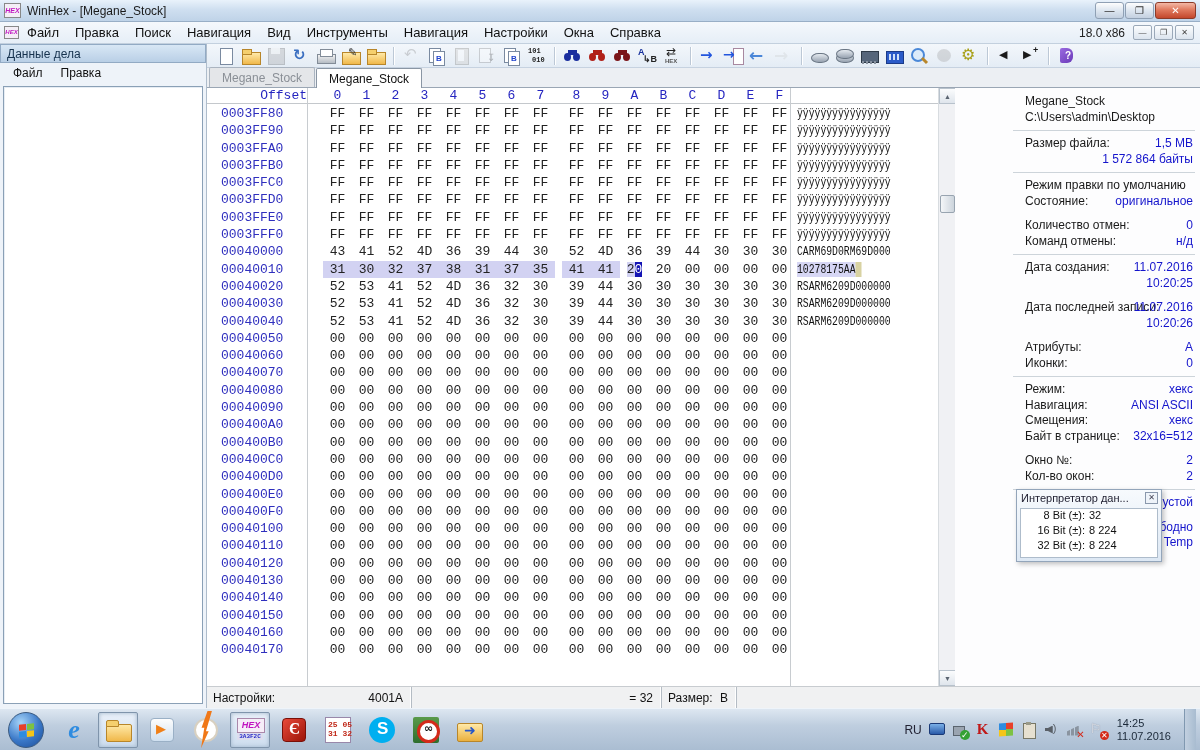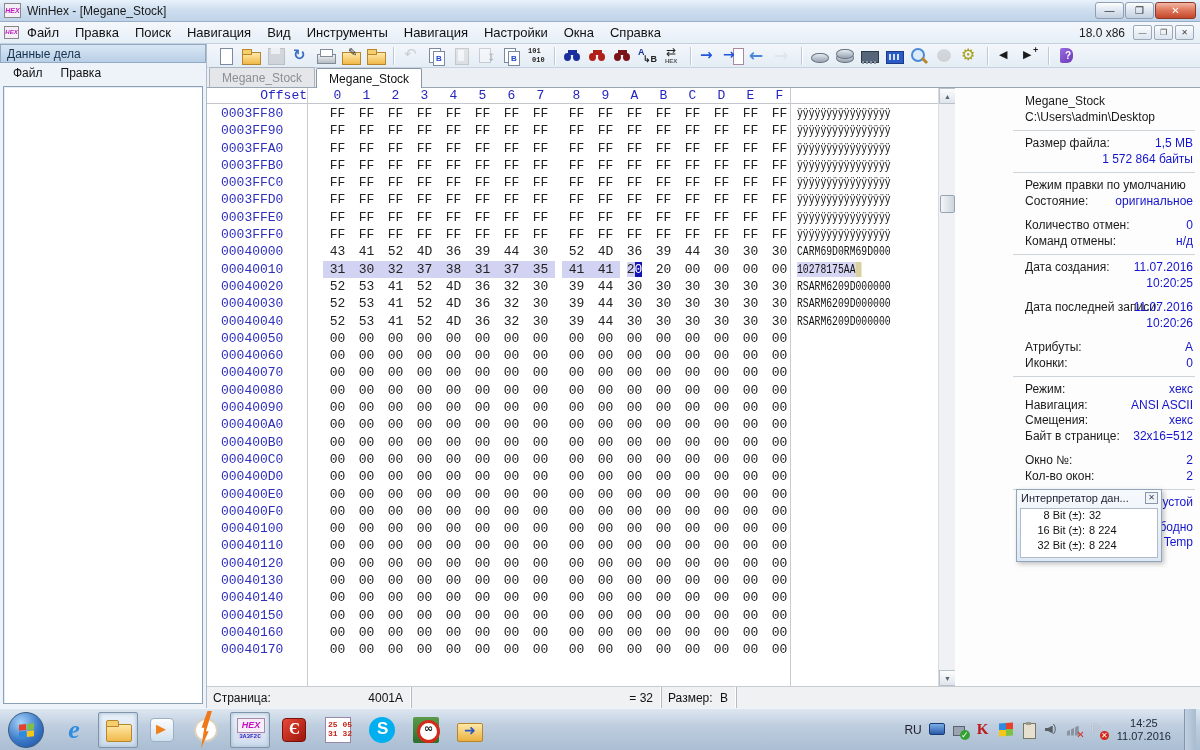--- a/index.html
+++ b/index.html
@@ -223,21 +223,21 @@
   .tr-volume::before { content:''; position:absolute; left:1px; top:4px; width:8px; height:8px;
     background:#5a6068; clip-path:polygon(0 30%,40% 30%,100% 0,100% 100%,40% 70%,0 70%); }
   .tr-volume::after { content:')'; position:absolute; left:9px; top:0; color:#5a6068; font-size:11px; }
   .tr-network-offline::before { content:''; position:absolute; left:0; bottom:2px; width:12px; height:10px;
     background:linear-gradient(to right,#8a94a0 0 3px,transparent 3px 4px,#8a94a0 4px 7px,transparent 7px 8px,#8a94a0 8px 11px);
     clip-path:polygon(0 60%,100% 0,100% 100%,0 100%); }
   .tr-network-offline::after { content:'✕'; position:absolute; right:-2px; bottom:-2px; color:#d42a1a; font:bold 10px "DejaVu Sans",sans-serif; }
   .tr-action-center::before { content:'⚐'; position:absolute; left:0; top:-1px; color:#f4f8fc; font-size:13px; text-shadow:0 0 1px #556; }
   .tr-action-center::after { content:'✕'; position:absolute; right:-3px; bottom:-2px; color:#fff; font:bold 8px "DejaVu Sans",sans-serif;
     background:#d42a1a; border-radius:50%; width:9px; height:9px; text-align:center; line-height:9px; }
-  #clock { text-align:center; font-size:11px; color:#1a2838; line-height:13px; padding:0 6px 0 4px; }
+  #clock { text-align:left; font-size:11px; color:#1a2838; line-height:13px; padding:0 6px 0 4px; }
   #showdesk { width:12px; height:42px; background:linear-gradient(90deg,#c2d0e0,#a8bcd0); border-left:1px solid #8098b0; }
 </style>
 </head>
 <body>
 
 <div id="app">
 
   <div id="titlebar">
     <div class="hexlogo">HEX</div>
     <span class="title">WinHex - [Megane_Stock]</span>
@@ -494,21 +494,21 @@
         </div>
         <div class="in-row">
           <span class="in-l">32 Bit (±):</span>
           <span class="in-v">8 224</span>
         </div>
       </div>
   </div>
 
   <div id="statusbar">
       <div class="seg" style="width: 205px;">
-        <span class="sl">Страница:</span>
+        <span class="sl">Настройки:</span>
         <span class="sv">4001A</span>
       </div>
       <div class="seg" style="width: 250px;">
         <span class="sv">= 32</span>
       </div>
       <div class="seg" style="width: 75px;">
         <span class="sl">Размер:</span>
         <span class="sv">B</span>
       </div>
     </div>

